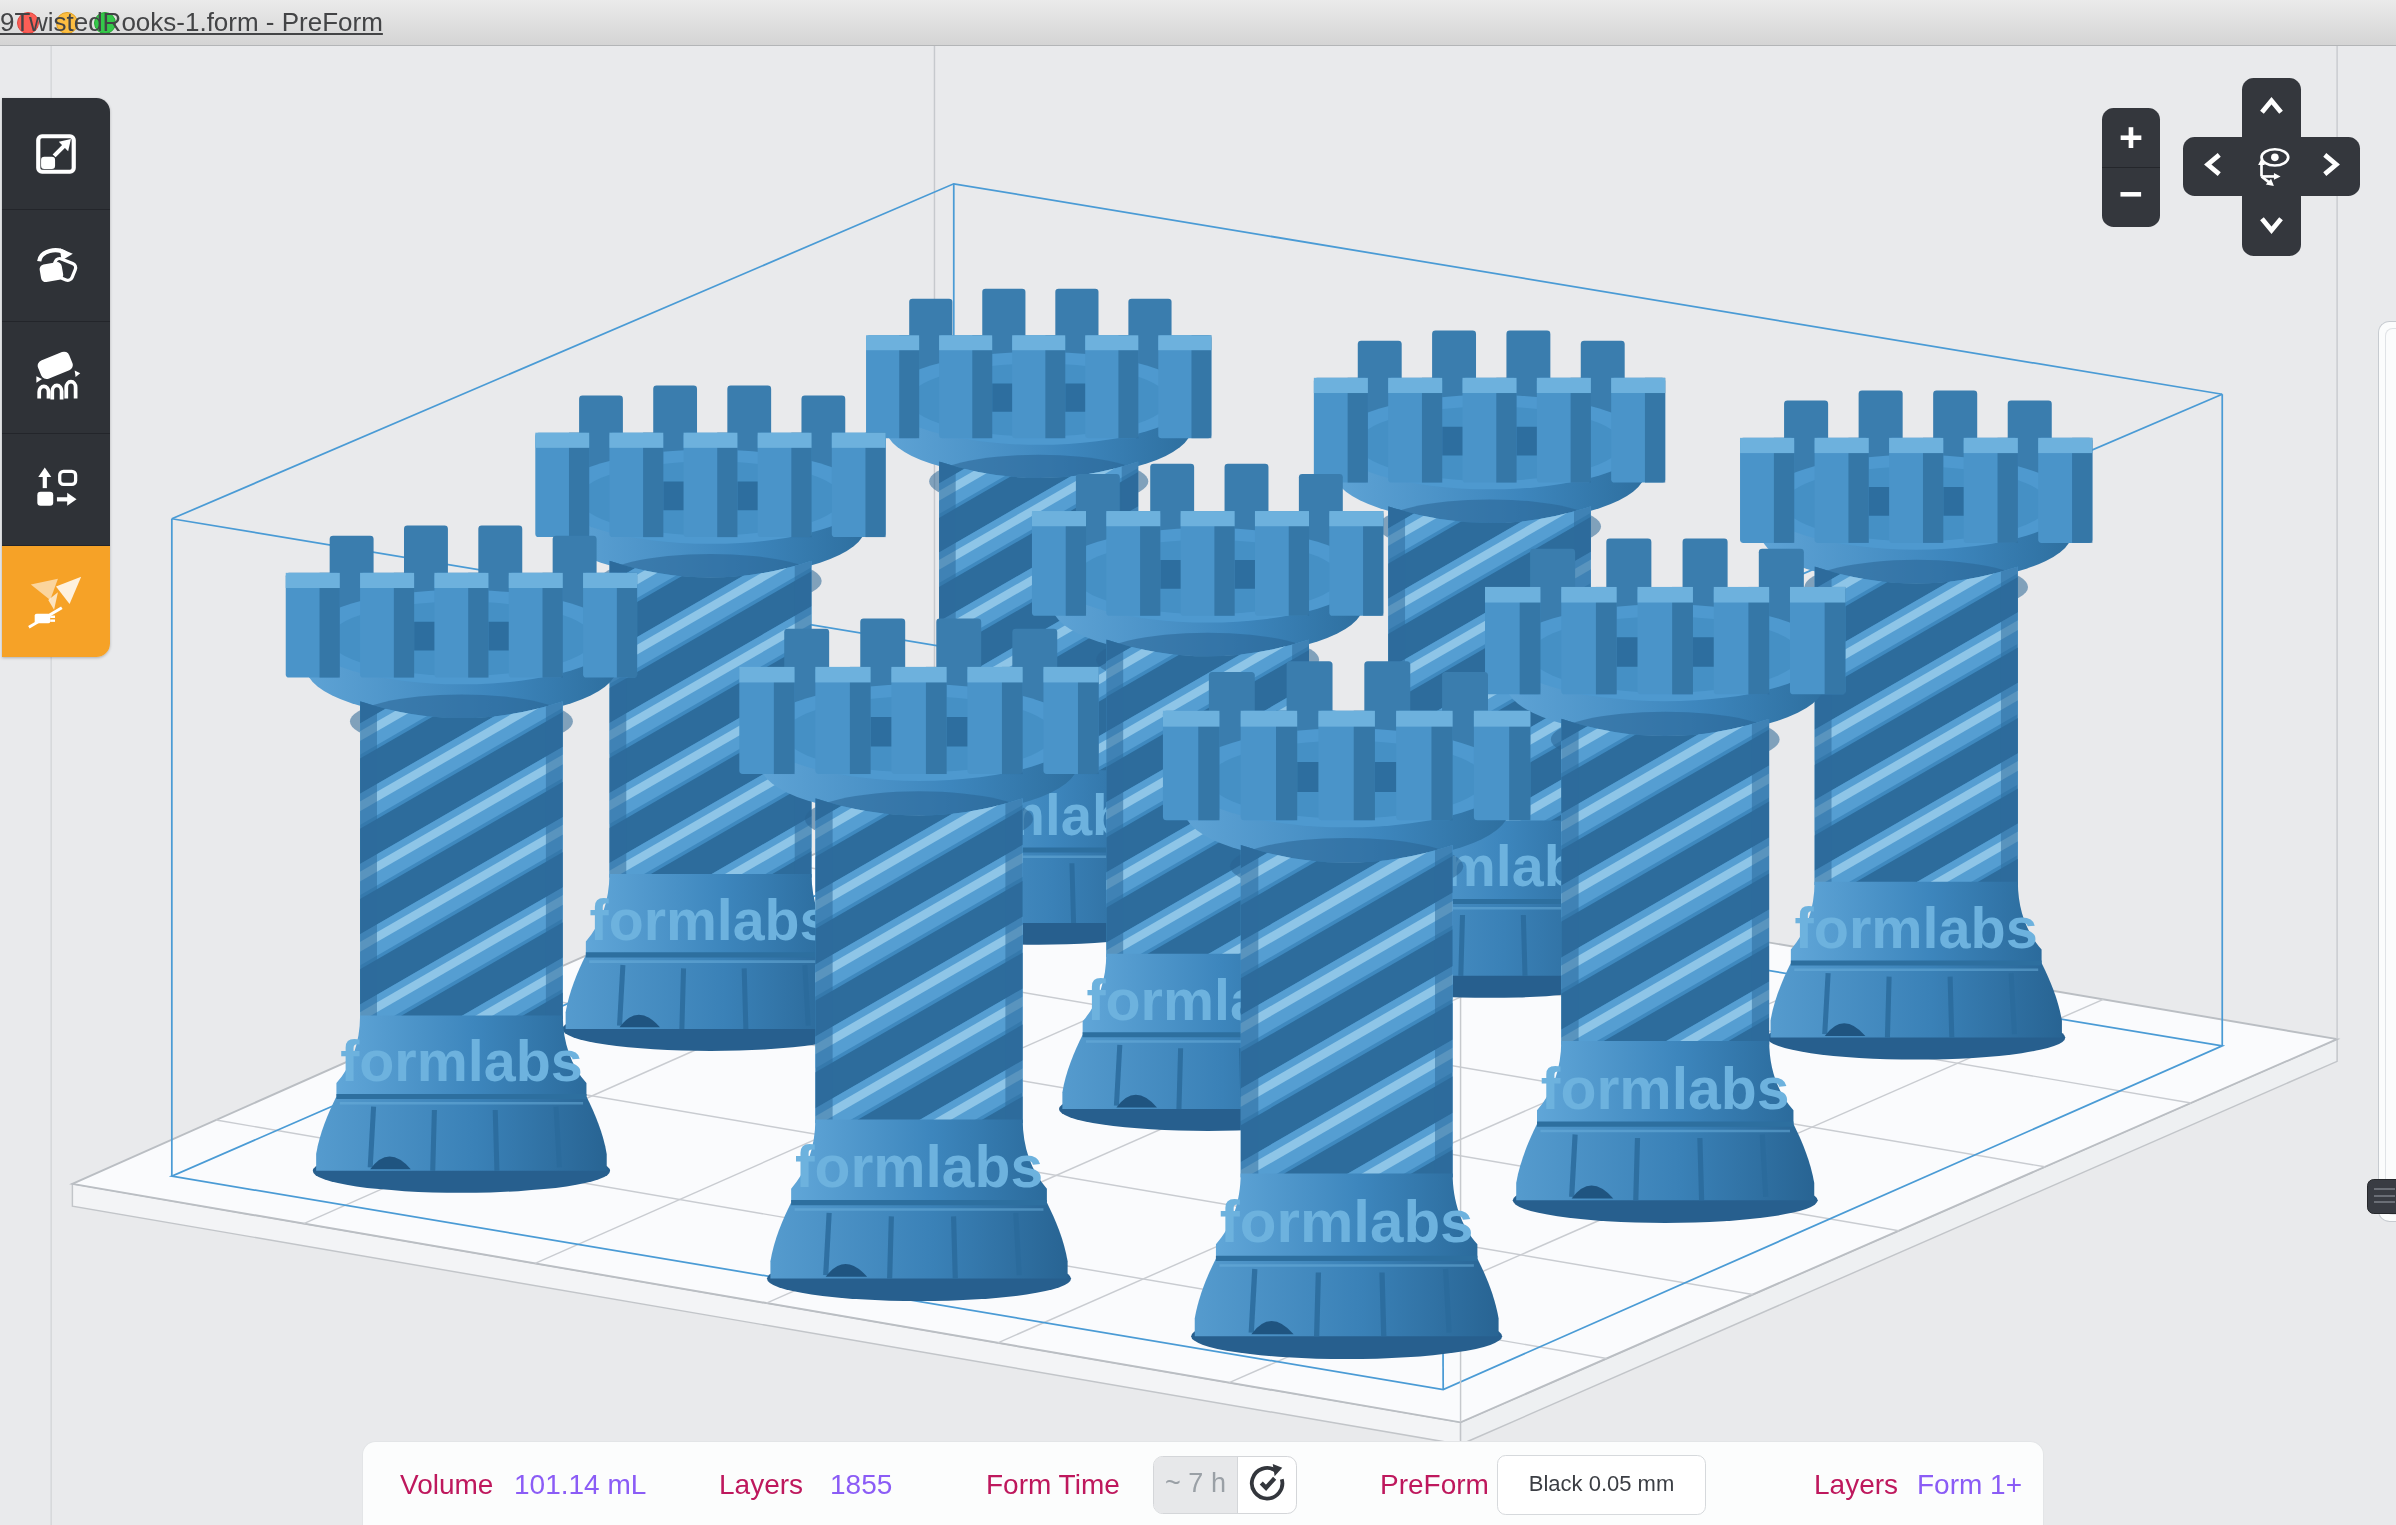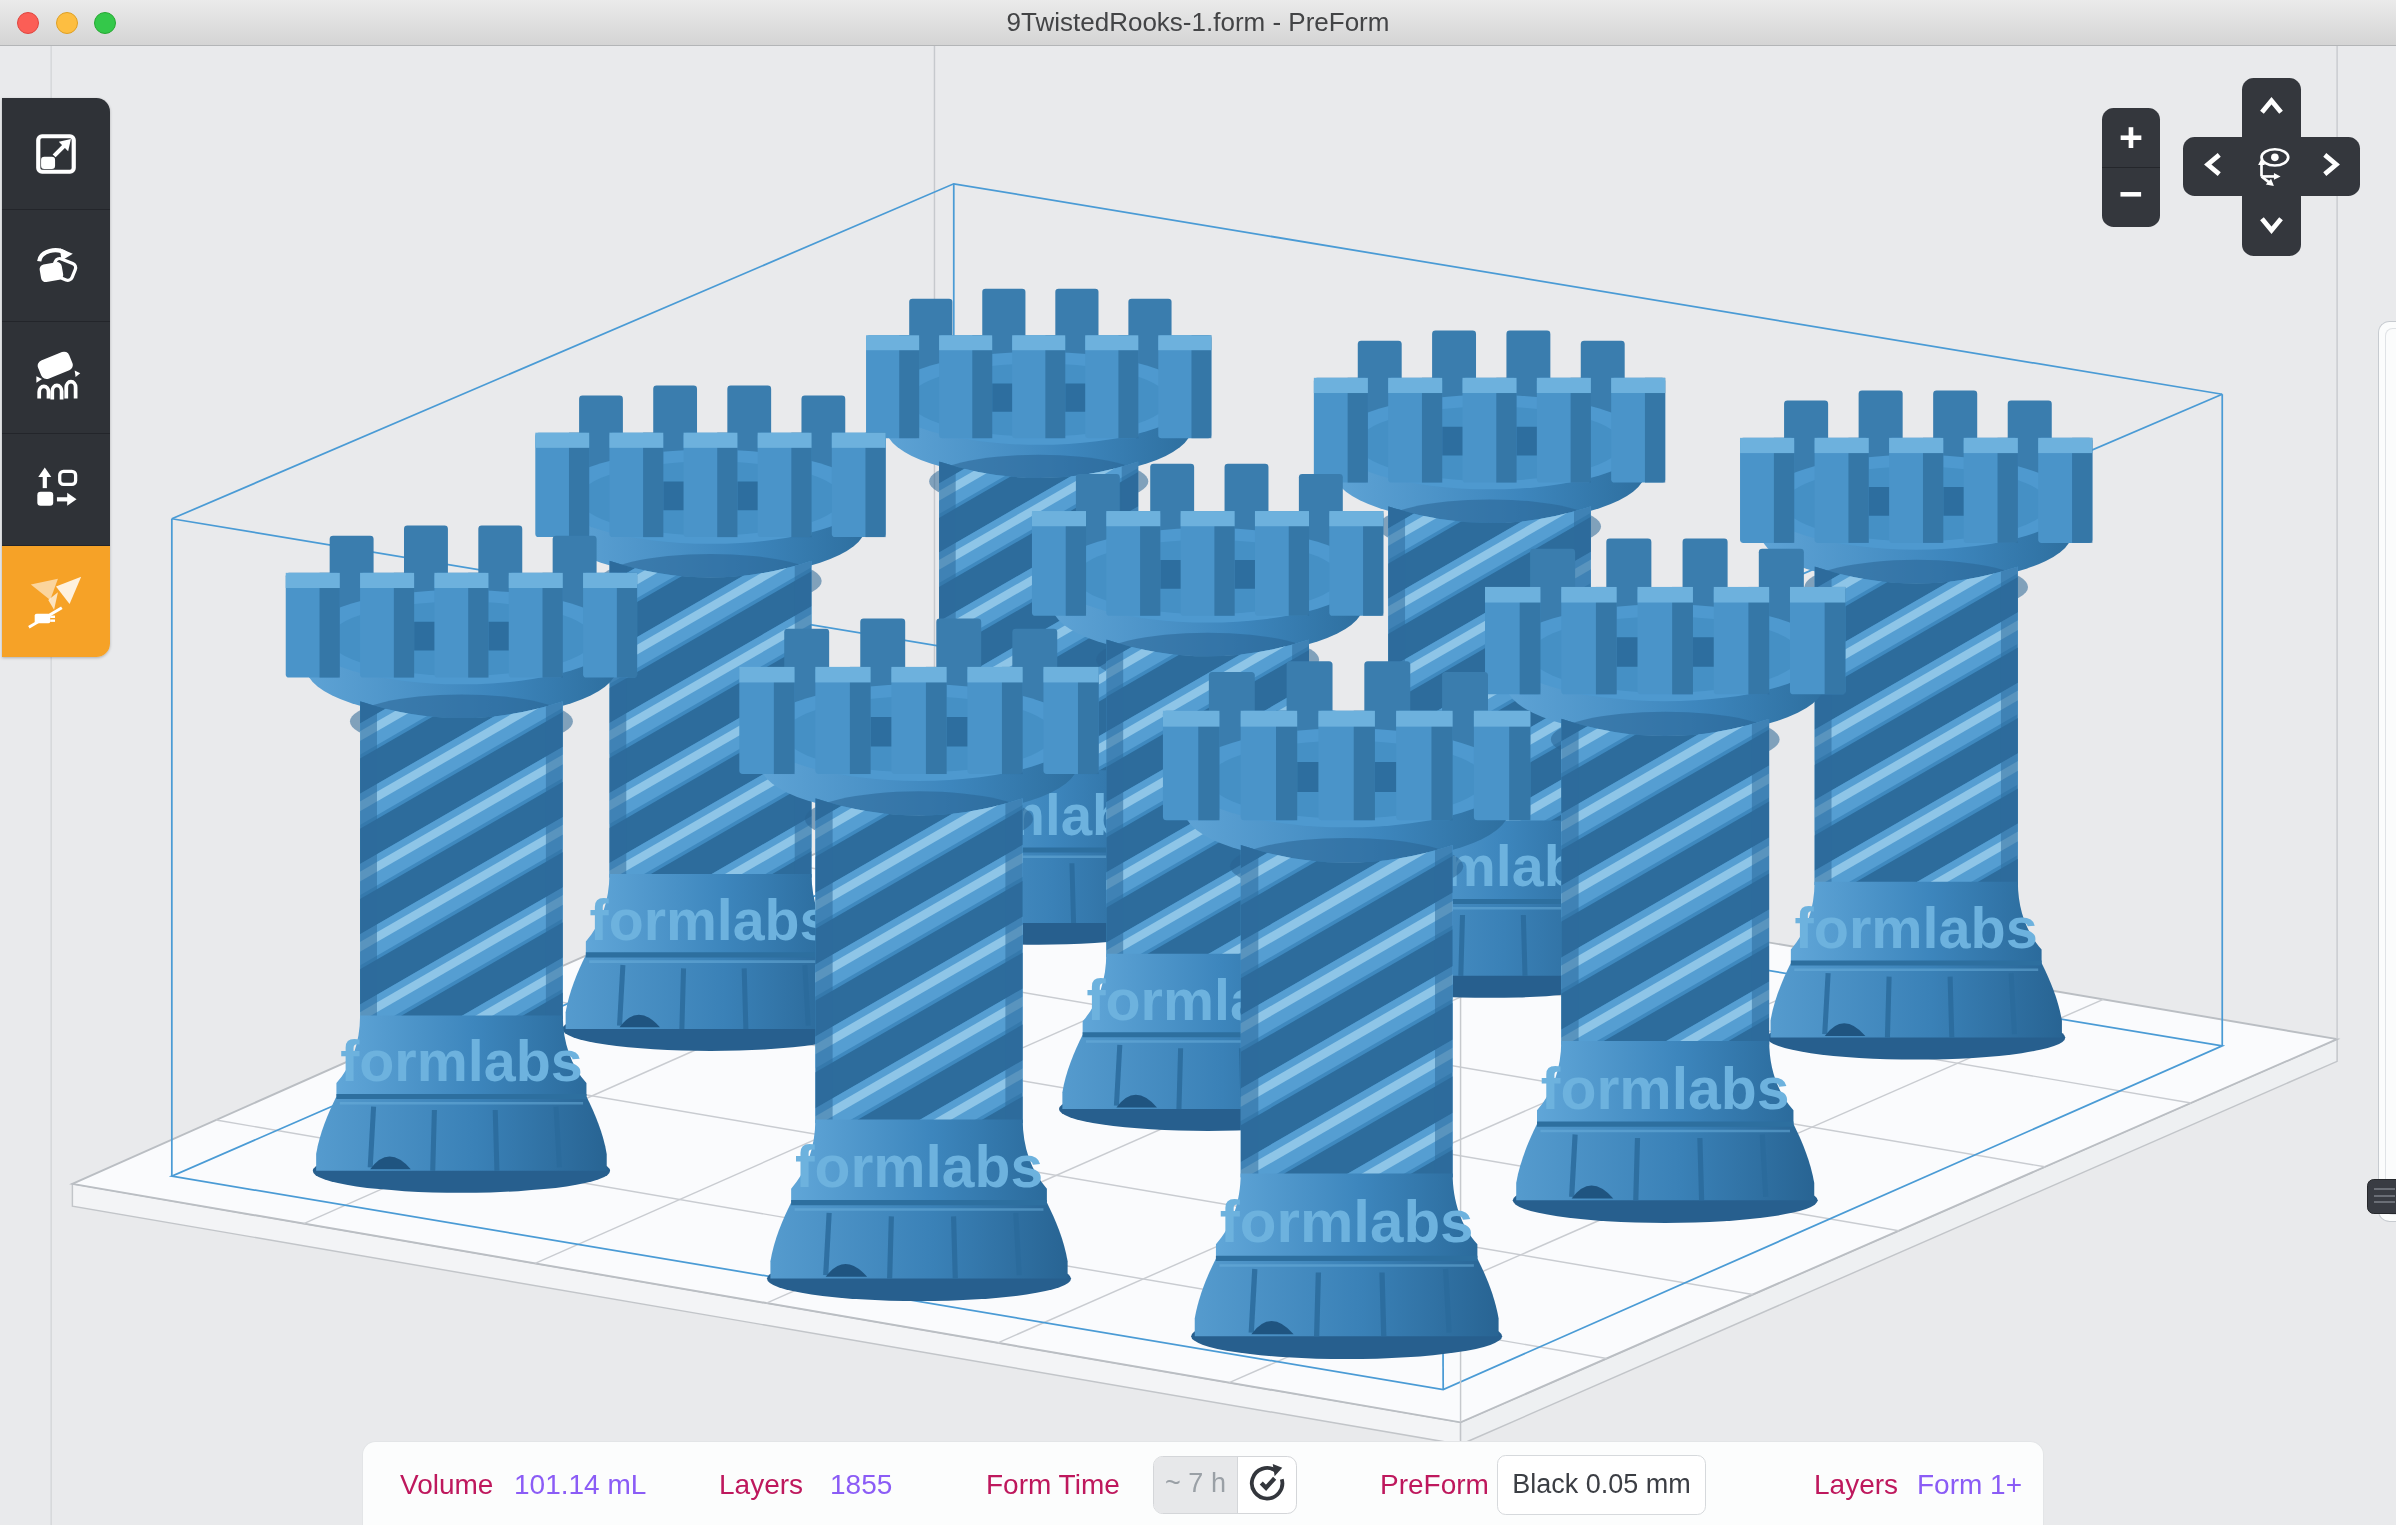--- a/index.html
+++ b/index.html
@@ -8,21 +8,21 @@
     font-family:"Liberation Sans",sans-serif;background:#e9eaec;
   }
   
   #titlebar{
     position:absolute;left:0;top:0;width:100%;height:45px;
     background:linear-gradient(#ebebeb,#d4d4d4);
     border-bottom:1px solid #b3b5b7;
   }
   #titlebar .title{
     position:absolute;left:0;right:0;top:0;height:44px;line-height:45px;
-    text-align:center;font-size:26px;color:#434446;
+    text-align:left;font-size:26px;color:#434446;text-decoration:underline;
   }
   .traffic{position:absolute;top:11.6px;width:20px;height:20px;border-radius:50%;}
   #tl-close{left:17.4px;background:#fb5e56;border:1px solid #df453f;}
   #tl-min{left:56px;background:#fdbe41;border:1px solid #dfa023;}
   #tl-zoom{left:94px;background:#34c84a;border:1px solid #27a833;}
   
   #viewport{position:absolute;left:0;top:46px;width:2396px;height:1479px;background:#e9eaec;}
   #scene-svg{position:absolute;left:0;top:-46px;}
   
   #toolbar{
@@ -72,21 +72,21 @@
     border:1.9px solid #d4d6d9;border-radius:9.7px;background:#fff;display:flex;cursor:pointer;margin-left:20px;
   }
   #pt-control .pt-val{
     width:83px;background:#e7e8ea;border-right:1.9px solid #d4d6d9;border-radius:7.7px 0 0 7.7px;
     text-align:center;line-height:52px;font-size:27px;color:#9aa0a6;
   }
   #pt-control .pt-icon{flex:1;display:flex;align-items:center;justify-content:center;}
   #material-box{
     position:absolute;left:1134px;top:12.6px;width:207px;height:58px;background:#fff;
     border:1.9px solid #d6d9dc;border-radius:8.7px;text-align:center;line-height:56px;
-    font-size:27px;color:#3b3e44;cursor:pointer;
+    font-size:22px;color:#3b3e44;cursor:pointer;
   }
 </style>
 </head>
 <body>
 
 <div id="window">
 
   <div id="viewport">
     <svg id="scene-svg" width="2396" height="1526" viewBox="0 0 2482 1580">
       <defs>

